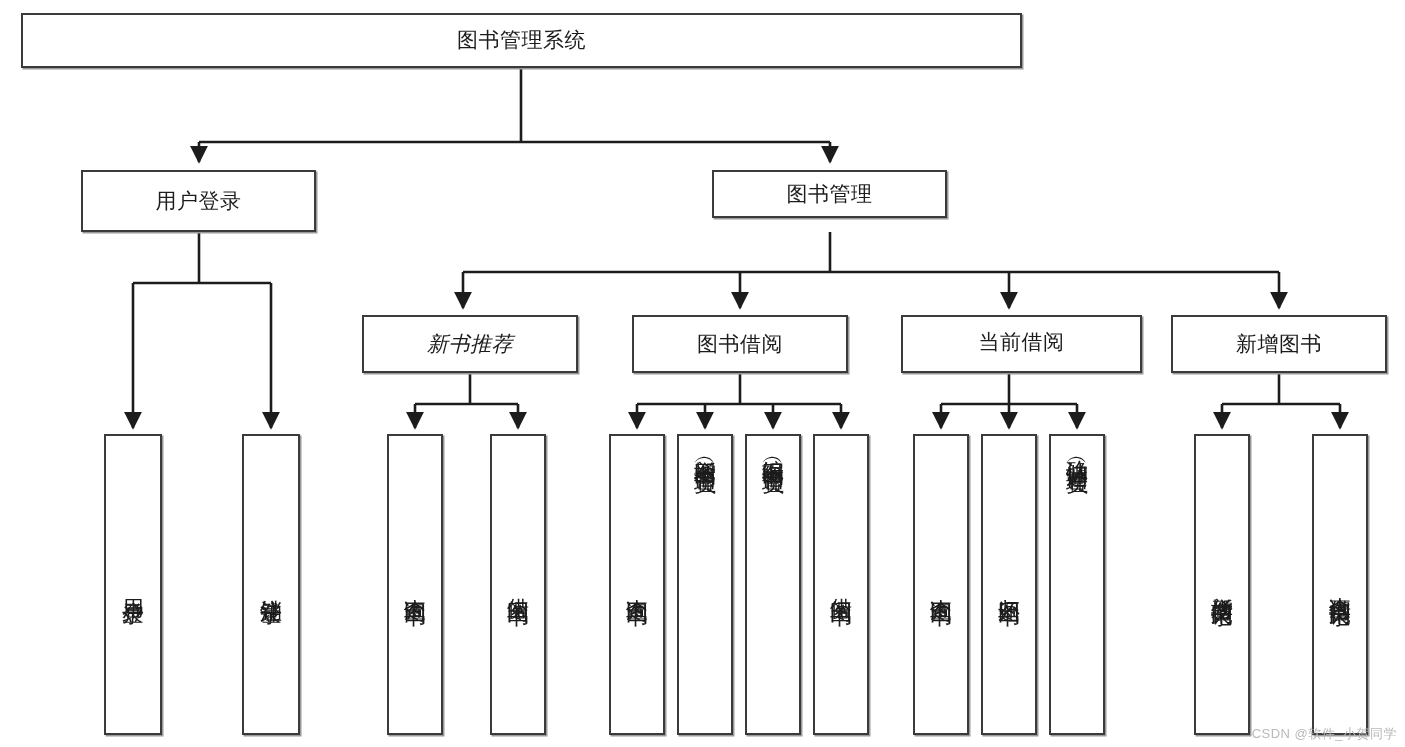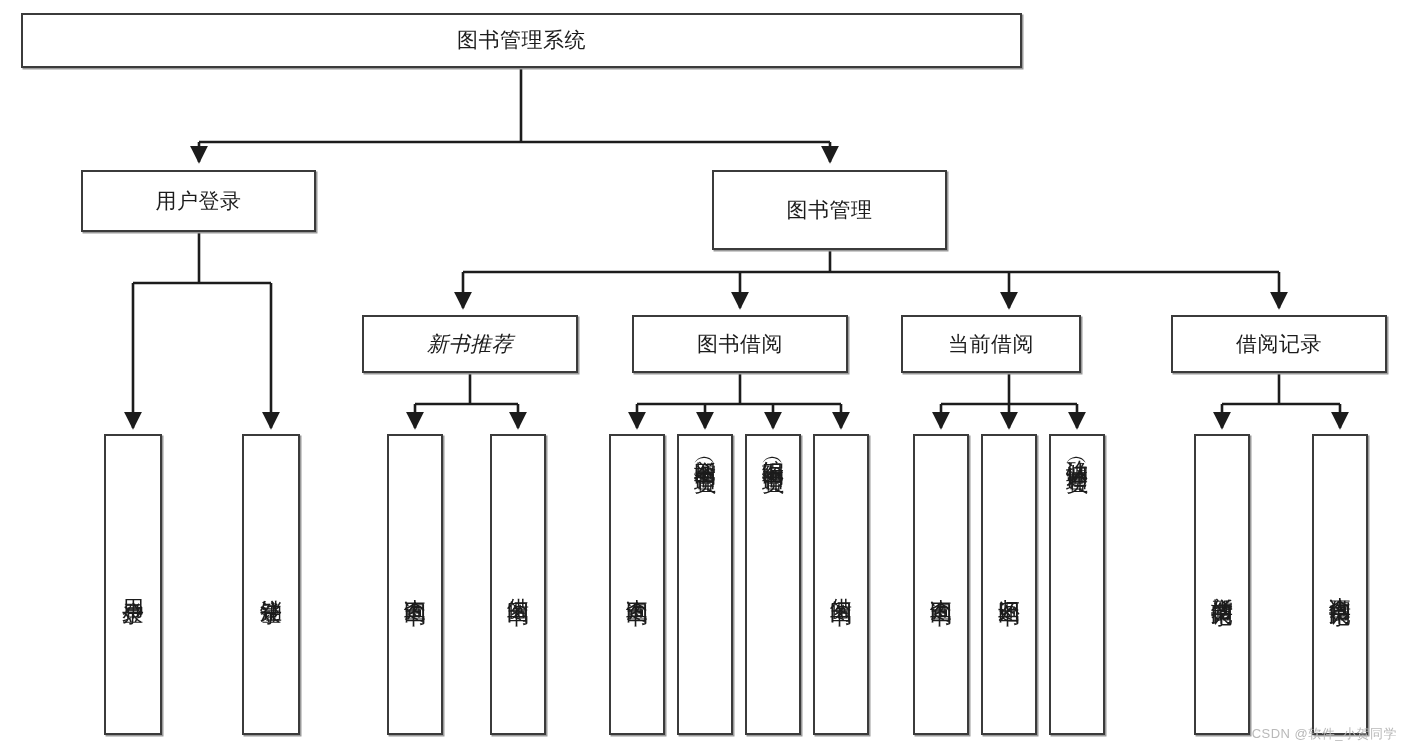--- a/index.html
+++ b/index.html
@@ -130,35 +130,35 @@
     </g>
   </svg>
 
   <div class="node" style="left:21px; top:13px; width:1001px; height:55px;">
     <span class="label">图书管理系统</span>
   </div>
 
   <div class="node" style="left:81px; top:170px; width:235px; height:62px;">
     <span class="label">用户登录</span>
   </div>
-  <div class="node" style="left:712px; top:170px; width:235px; height:80px;">
+  <div class="node" style="left:712px; top:170px; width:235px; height:48px;">
     <span class="label">图书管理</span>
   </div>
 
   <div class="node" style="left:362px; top:315px; width:216px; height:58px;font-style:italic;">
     <span class="label">新书推荐</span>
   </div>
   <div class="node" style="left:632px; top:315px; width:216px; height:58px;">
     <span class="label">图书借阅</span>
   </div>
-  <div class="node" style="left:901px; top:315px; width:180px; height:58px;">
+  <div class="node" style="left:901px; top:315px; width:241px; height:58px;font-family:Liberation Mono, monospace;">
     <span class="label">当前借阅</span>
   </div>
   <div class="node" style="left:1171px; top:315px; width:216px; height:58px;">
-    <span class="label">借阅记录</span>
+    <span class="label">新增图书</span>
   </div>
 
   <div class="node leaf vcenter" style="left:104px; top:434px; width:58px; height:301px;">
     <span class="label">用户登录</span>
   </div>
   <div class="node leaf vcenter" style="left:242px; top:434px; width:58px; height:301px;">
     <span class="label">注销登录</span>
   </div>
 
   <div class="node leaf vcenter" style="left:387px; top:434px; width:56px; height:301px;">

